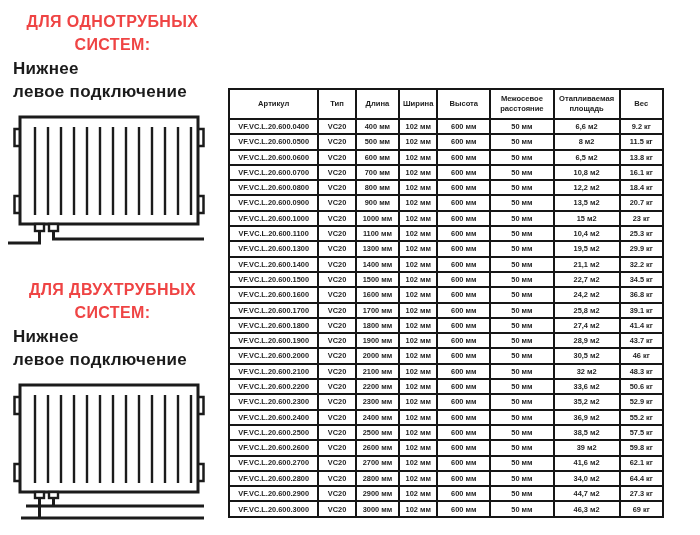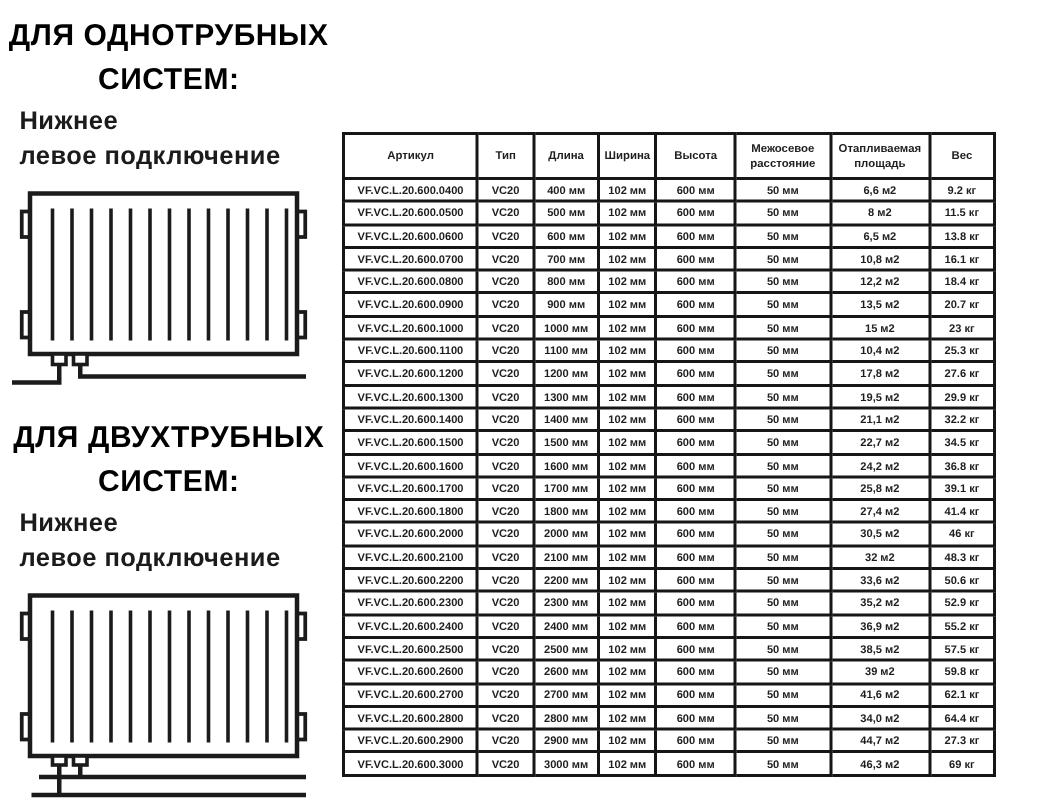--- a/index.html
+++ b/index.html
@@ -14,25 +14,25 @@
   .left-panel {
     position: absolute;
     left: 0; top: 0;
     width: 225px; height: 535px;
   }
   .section { position: absolute; left: 0; width: 225px; }
   .section-1 { top: 10px; }
   .section-2 { top: 278px; }
   .section-title {
     text-align: center;
-    font-size: 20px;
+    font-size: 16px;
     font-weight: 800;
     letter-spacing: 0.4px;
     line-height: 1.45;
-    color: #000000;
+    color: #ef4444;
   }
   .section-subtitle {
     margin-top: 2px;
     margin-left: 13px;
     font-size: 17px;
     font-weight: 800;
     letter-spacing: 0.3px;
     line-height: 1.35;
     color: #1b1b1b;
   }
@@ -274,30 +274,20 @@
         <td>VF.VC.L.20.600.1100</td>
         <td>VC20</td>
         <td>1100 мм</td>
         <td>102 мм</td>
         <td>600 мм</td>
         <td>50 мм</td>
         <td>10,4 м2</td>
         <td>25.3 кг</td>
       </tr>
       <tr>
-        <td>VF.VC.L.20.600.1200</td>
-        <td>VC20</td>
-        <td>1200 мм</td>
-        <td>102 мм</td>
-        <td>600 мм</td>
-        <td>50 мм</td>
-        <td>17,8 м2</td>
-        <td>27.6 кг</td>
-      </tr>
-      <tr>
         <td>VF.VC.L.20.600.1300</td>
         <td>VC20</td>
         <td>1300 мм</td>
         <td>102 мм</td>
         <td>600 мм</td>
         <td>50 мм</td>
         <td>19,5 м2</td>
         <td>29.9 кг</td>
       </tr>
       <tr>
@@ -344,20 +334,30 @@
         <td>VF.VC.L.20.600.1800</td>
         <td>VC20</td>
         <td>1800 мм</td>
         <td>102 мм</td>
         <td>600 мм</td>
         <td>50 мм</td>
         <td>27,4 м2</td>
         <td>41.4 кг</td>
       </tr>
       <tr>
+        <td>VF.VC.L.20.600.1900</td>
+        <td>VC20</td>
+        <td>1900 мм</td>
+        <td>102 мм</td>
+        <td>600 мм</td>
+        <td>50 мм</td>
+        <td>28,9 м2</td>
+        <td>43.7 кг</td>
+      </tr>
+      <tr>
         <td>VF.VC.L.20.600.2000</td>
         <td>VC20</td>
         <td>2000 мм</td>
         <td>102 мм</td>
         <td>600 мм</td>
         <td>50 мм</td>
         <td>30,5 м2</td>
         <td>46 кг</td>
       </tr>
       <tr>

